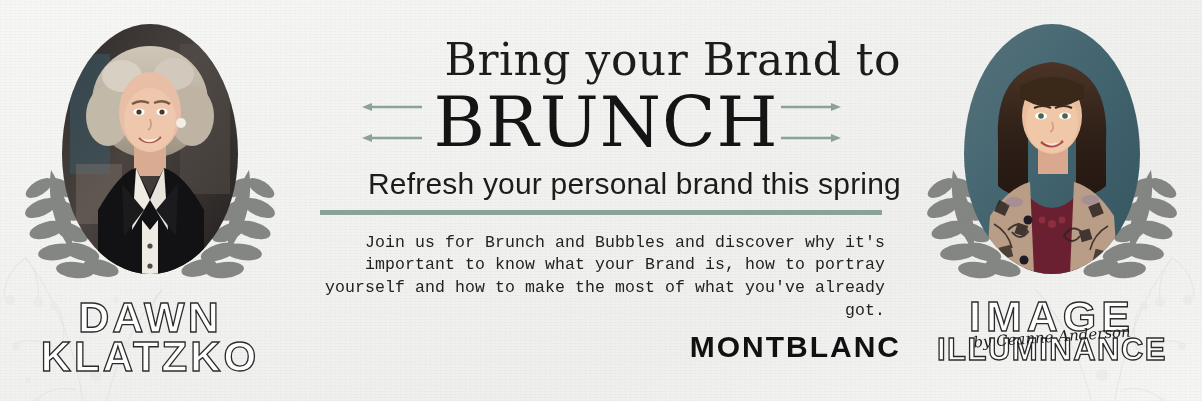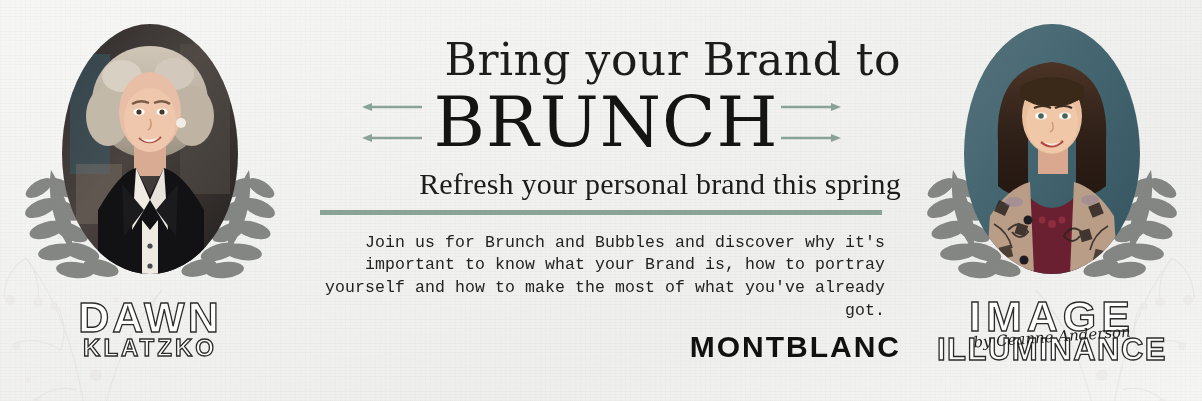--- a/index.html
+++ b/index.html
@@ -41,21 +41,21 @@
   .np-right{top:295px;}
 
   .name-big{
     font-family:"Liberation Sans",sans-serif;
     font-weight:700;letter-spacing:3px;line-height:.98;
     color:transparent;
     -webkit-text-stroke:1.3px #2b2b2b;
     text-shadow:0 0 1px rgba(255,255,255,.9);
   }
   .dawn{font-size:43px;}
-  .klatzko{font-size:24px;letter-spacing:3px;margin-top:-2px;}
+  .klatzko{font-size:42px;letter-spacing:3px;margin-top:-2px;}
   .imagew{font-size:43px;letter-spacing:5px;}
   .illum{font-size:31px;letter-spacing:1.5px;margin-top:-2px;}
 
   .signature{
     position:absolute;left:50%;transform:translateX(-50%) rotate(-4deg);
     top:33px;width:210px;text-align:center;
     font-family:"DejaVu Serif",serif;font-style:italic;
     font-size:15px;color:#1d1d1d;white-space:nowrap;
   }
 
@@ -76,21 +76,21 @@
   }
   .arrows{display:flex;flex-direction:column;justify-content:center;gap:21px;width:66px;}
   .arrow{display:block;height:10px;}
   .brunch{
     font-family:"DejaVu Serif",serif;
     font-size:70px;line-height:1;color:#141414;
     letter-spacing:1px;font-weight:400;white-space:nowrap;margin-left:10px;
   }
   .line3{
     margin-top:8px;
-    font-family:Liberation Serif, serif;
+    font-family:Liberation Sans, sans-serif;
     font-size:30px;line-height:1.05;color:#1c1c1c;letter-spacing:.2px;
   }
   .divider{
     width:562px;height:5px;margin:10px auto 0 auto;
     background:#8ba396;
   }
   .body-copy{
     margin:17px auto 0 auto;width:568px;
     font-family:Liberation Mono, monospace;
     font-size:16.5px;line-height:1.38;color:#222;letter-spacing:.1px;

